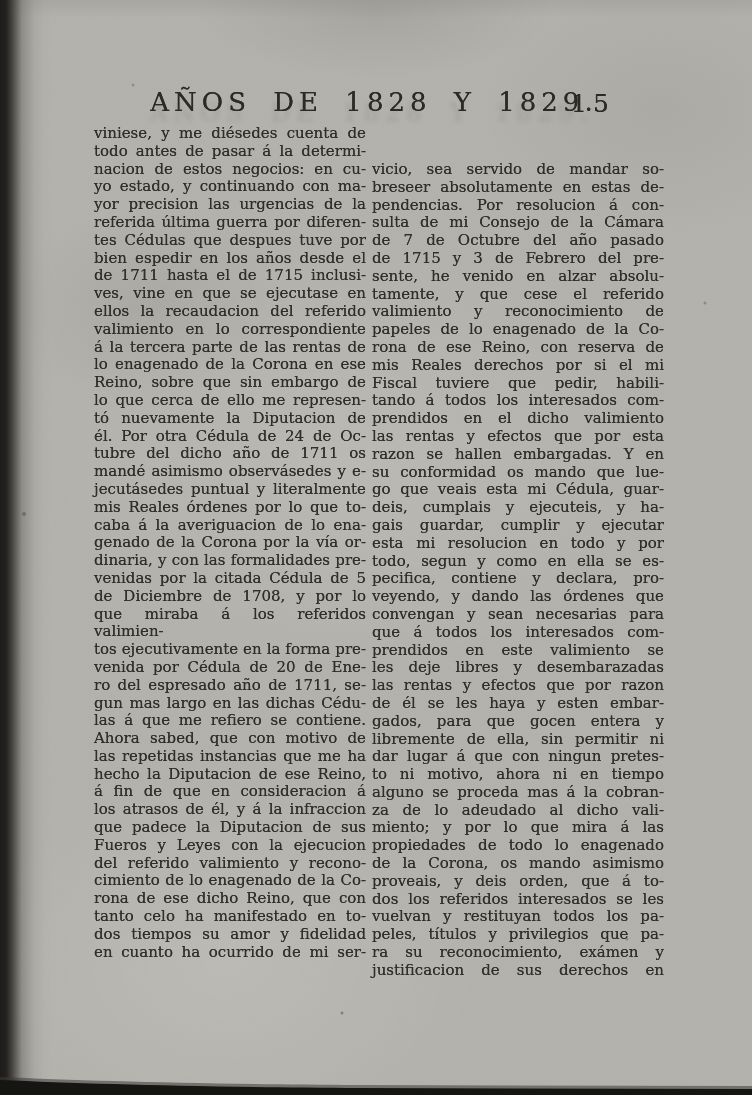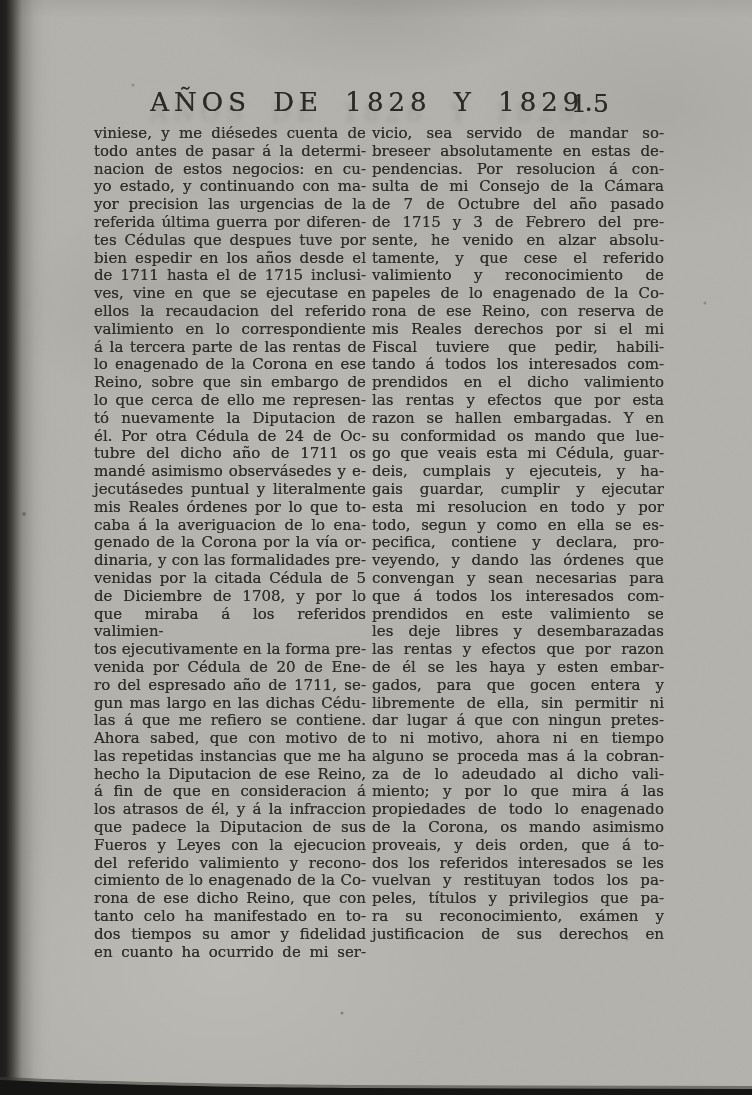--- a/index.html
+++ b/index.html
@@ -44,21 +44,21 @@
   .col{
     position:absolute;top:125px;
     font-size:15px;line-height:17.8px;
     color:#2A2824;
     white-space:pre-line;
     text-align:justify;text-align-last:justify;
     text-shadow:0 0 0.55px rgba(42,40,36,0.85);
     filter:blur(0.2px);
   }
   .col-left{left:94px;width:272px;}
-  .col-right{left:372px;width:292px;}
+  .col-right{left:372px;width:292px;margin-top:36px;}
   
   .specks{
     position:absolute;top:0;left:0;width:2px;height:2px;border-radius:50%;
     background:transparent;pointer-events:none;
     box-shadow:
       23px 513px 0 1px rgba(45,44,40,0.55),
       341px 1012px 0 0.5px rgba(45,44,40,0.40),
       704px 302px 0 0.5px rgba(45,44,40,0.30),
       132px 84px 0 0.5px rgba(45,44,40,0.28),
       626px 938px 0 0.5px rgba(45,44,40,0.30);

